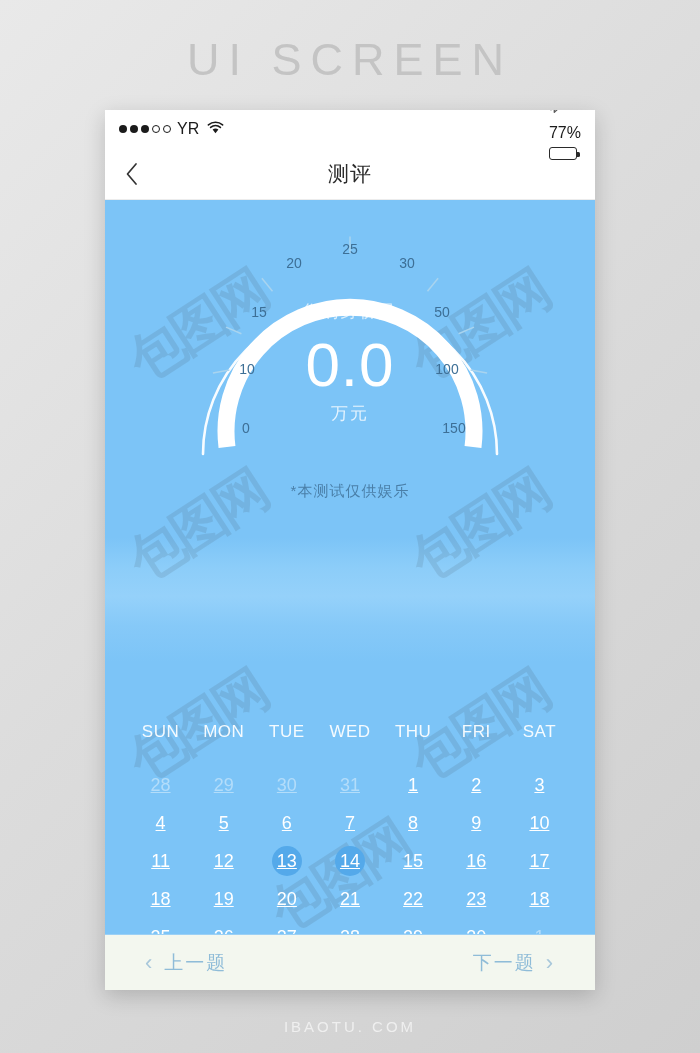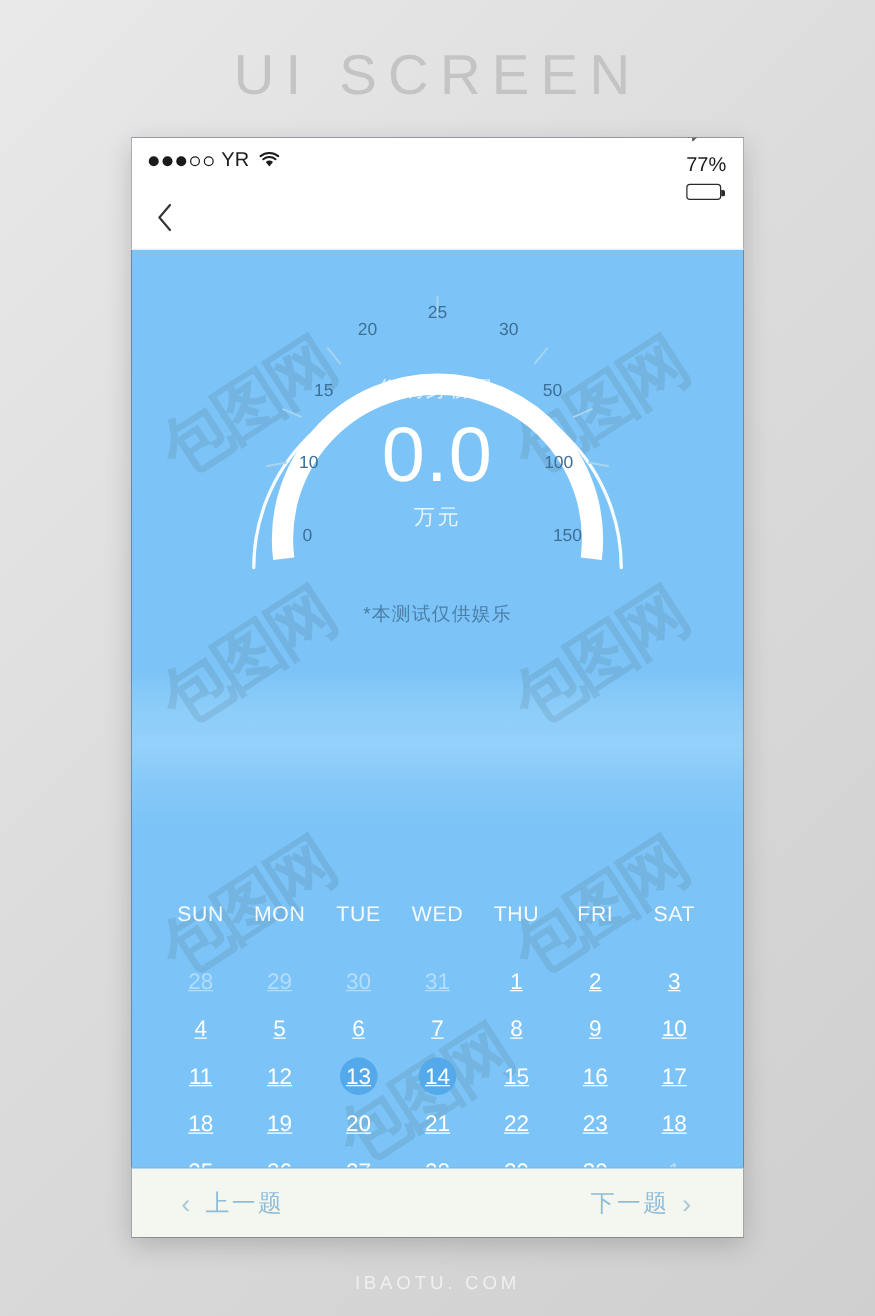--- a/index.html
+++ b/index.html
@@ -42,21 +42,21 @@
     user-select: none;
   }
 
   
   .phone {
     position: absolute;
     left: 105px;
     top: 110px;
     width: 490px;
     height: 880px;
-    background: #0f172a;
+    background: #fca5a5;
     box-shadow: 0 6px 20px rgba(0,0,0,0.18);
     overflow: hidden;
   }
 
   
   .statusbar {
     height: 38px;
     background: #ffffff;
     display: flex;
     align-items: center;
@@ -326,20 +326,21 @@
       <span class="battery"><span class="batt-fill"></span></span>
     </div>
   </div>
 
   <div class="navbar">
     <div class="nav-back">
       <svg width="13" height="24" viewBox="0 0 13 24">
         <path d="M11 2 L2.5 12 L11 22" stroke="#333333" stroke-width="1.7" fill="none" stroke-linecap="round" stroke-linejoin="round"></path>
       </svg>
     </div>
+    <div class="nav-title">测评</div>
   </div>
 
   <div class="content">
 
     <div class="wm-overlay">
       <div class="wm-mark" style="left:18px;  top:90px;">包图网</div>
       <div class="wm-mark" style="left:300px; top:90px;">包图网</div>
       <div class="wm-mark" style="left:18px;  top:290px;">包图网</div>
       <div class="wm-mark" style="left:300px; top:290px;">包图网</div>
       <div class="wm-mark" style="left:18px;  top:490px;">包图网</div>

